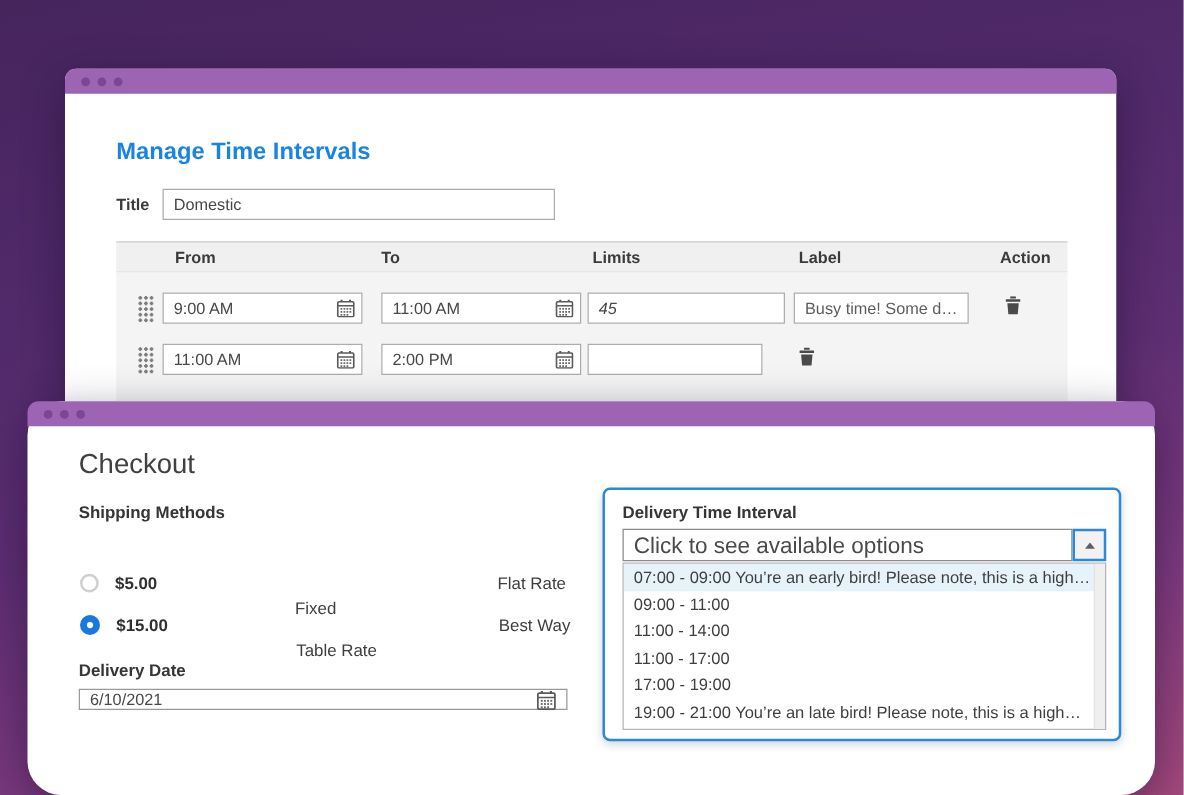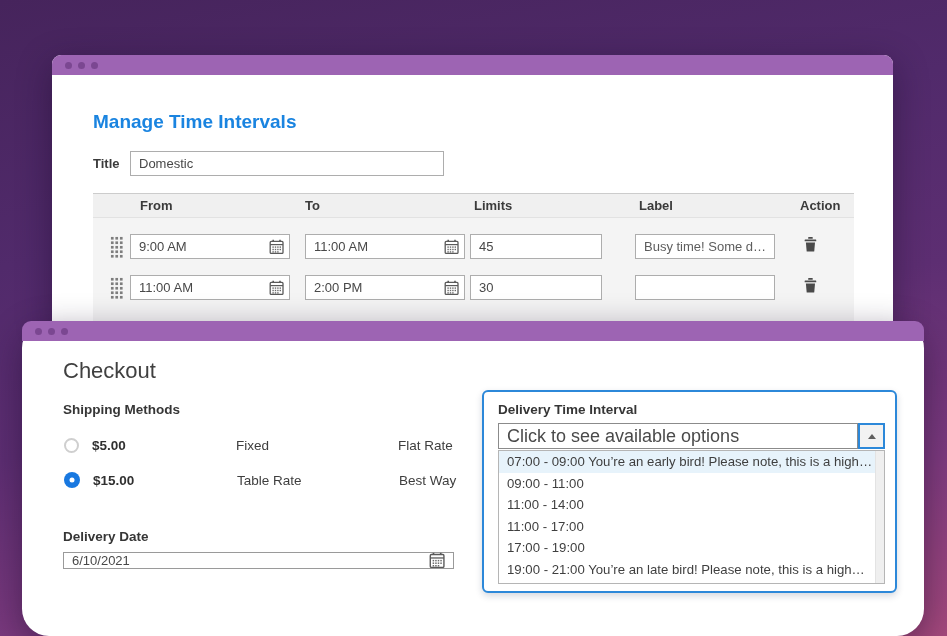--- a/index.html
+++ b/index.html
@@ -49,21 +49,21 @@
   .thead .c-from { padding-left:10px; } .thead .c-to { padding-left:0; }
   .trow .c-from { padding-left:0; } .trow .c-lim { padding-left:0; } .trow .c-lab { padding-left:0; }
 
   .drag-handle {
     width:13px; height:22px; cursor:grab;
     background-image:radial-gradient(circle, #7d7d7d 1.3px, transparent 1.5px);
     background-size:4.5px 4.5px;
   }
   .input-wrap { position:relative; display:inline-block; }
   .time-input { width:160px; padding-right:28px; }
-  .num-input { width:132px; }
+  .num-input { width:158px;font-style:italic; }
   .lab-input { width:140px; color:#5d5d5d; }
   .cal-btn {
     position:absolute; right:6px; top:50%; transform:translateY(-50%);
     width:16px; height:16px; cursor:pointer; background:none; border:none; padding:0;
     display:flex; align-items:center; justify-content:center;
   }
   .trash-btn { background:none; border:none; cursor:pointer; padding:0; margin-left:4px; }
 
   
   #win-checkout { left:22px; top:321px; width:902px; height:315px;border-radius:27px; }
@@ -80,21 +80,21 @@
   .radio {
     width:15px; height:15px; border-radius:50%; margin-right:13px;
     border:2px solid #cfcfcf; background:#fff; position:relative;
   }
   .radio.checked { border:none; background:#1878e0; width:16px; height:16px; }
   .radio.checked::after {
     content:""; position:absolute; left:50%; top:50%; transform:translate(-50%,-50%);
     width:5px; height:5px; border-radius:50%; background:#fff;
   }
   .m-price { width:144px; font-weight:700; color:#303030; }
-  .m-method { width:162px; }
+  .m-method { width:162px;margin-top:41px; }
   .m-carrier { }
 
   #date-label { left:41px; top:208px; }
   .date-wrap { position:absolute; left:41px; top:230px; }
   #date-input { width:391px; height:17px; border-color:#9a9a9a; }
   .date-wrap .cal-btn { right:9px; }
 
   .panel {
     position:absolute; left:460px; top:69px; width:415px; height:203px;
     border:2px solid #2c88d9; border-radius:6px; background:#fff;
@@ -244,23 +244,20 @@
           <div class="c-to">
             <span class="input-wrap">
               <input class="text-input time-input" value="2:00 PM" style="">
               <button class="cal-btn">
                 <svg width="15" height="15" viewBox="0 0 15 15">
                     <use href="#cal-icon"></use>
                   </svg>
               </button>
             </span>
           </div>
-          <div class="c-lim">
-            <input class="text-input num-input" value="30" style="">
-          </div>
           <div class="c-lab">
             <input class="text-input lab-input" value="" style="">
           </div>
           <div class="c-act">
             <button class="trash-btn">
               <svg width="13" height="15" viewBox="0 0 12.5 14.5">
                   <use href="#trash-icon-def"></use>
                 </svg>
             </button>
           </div>

